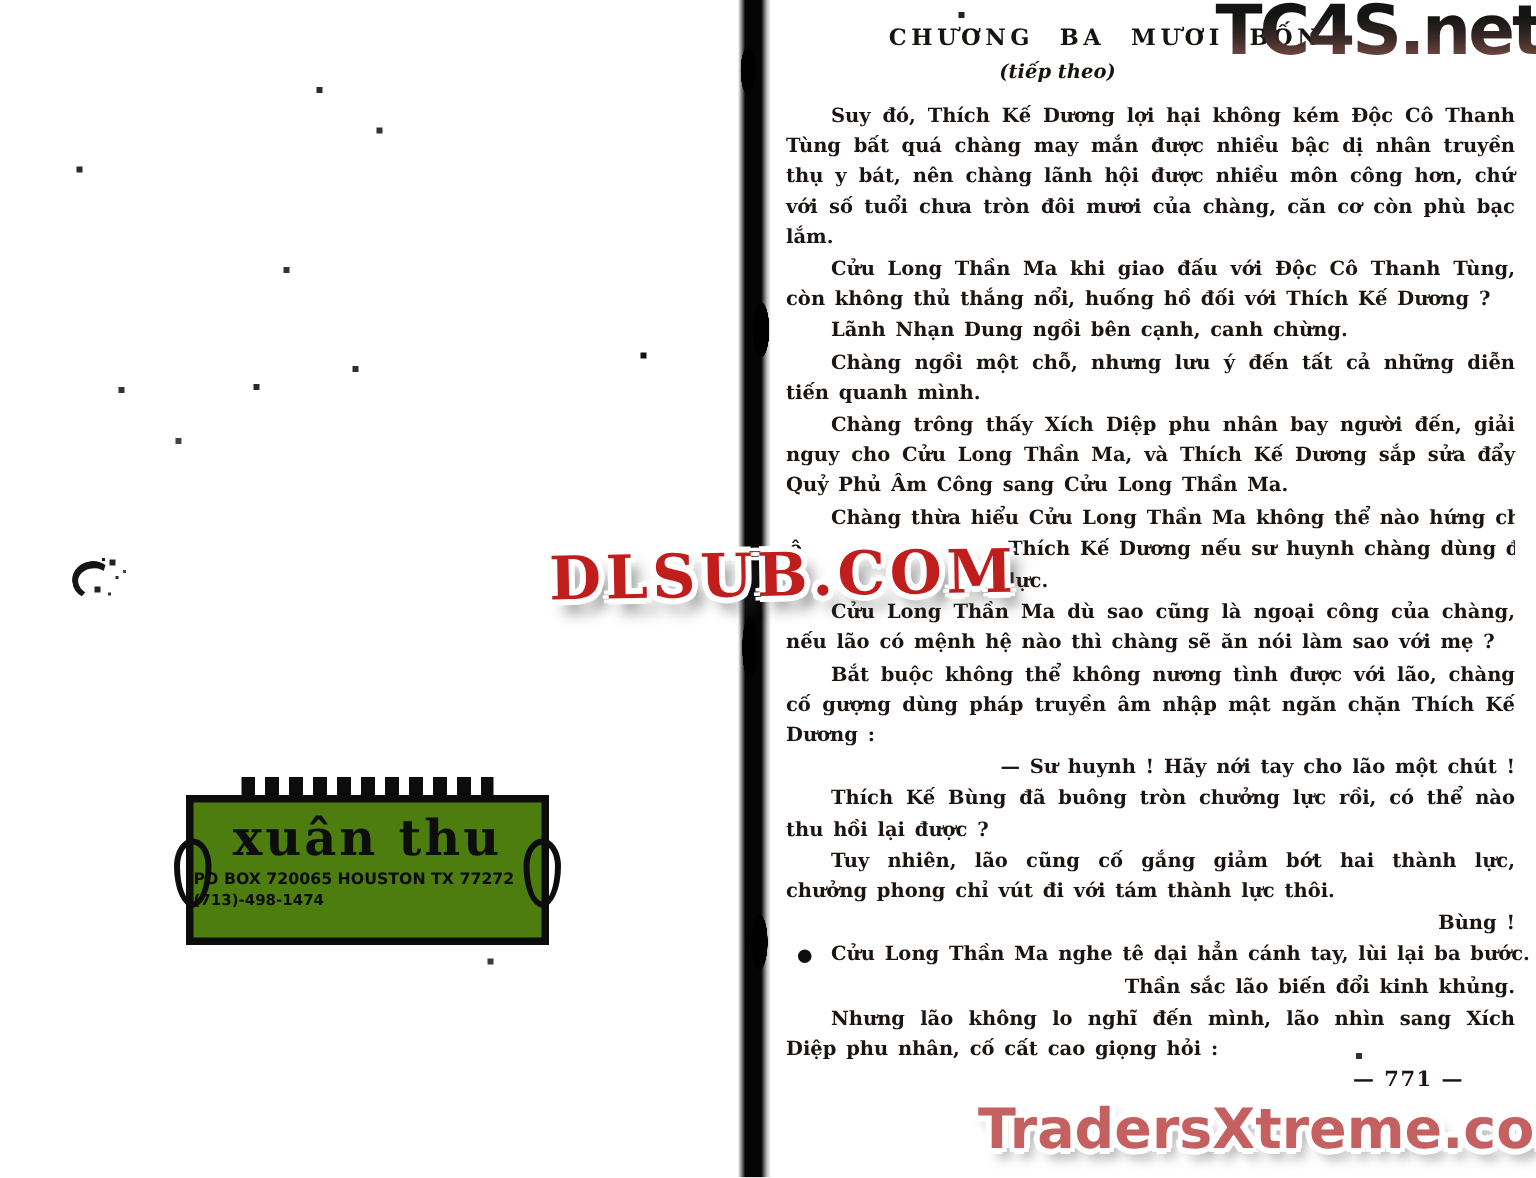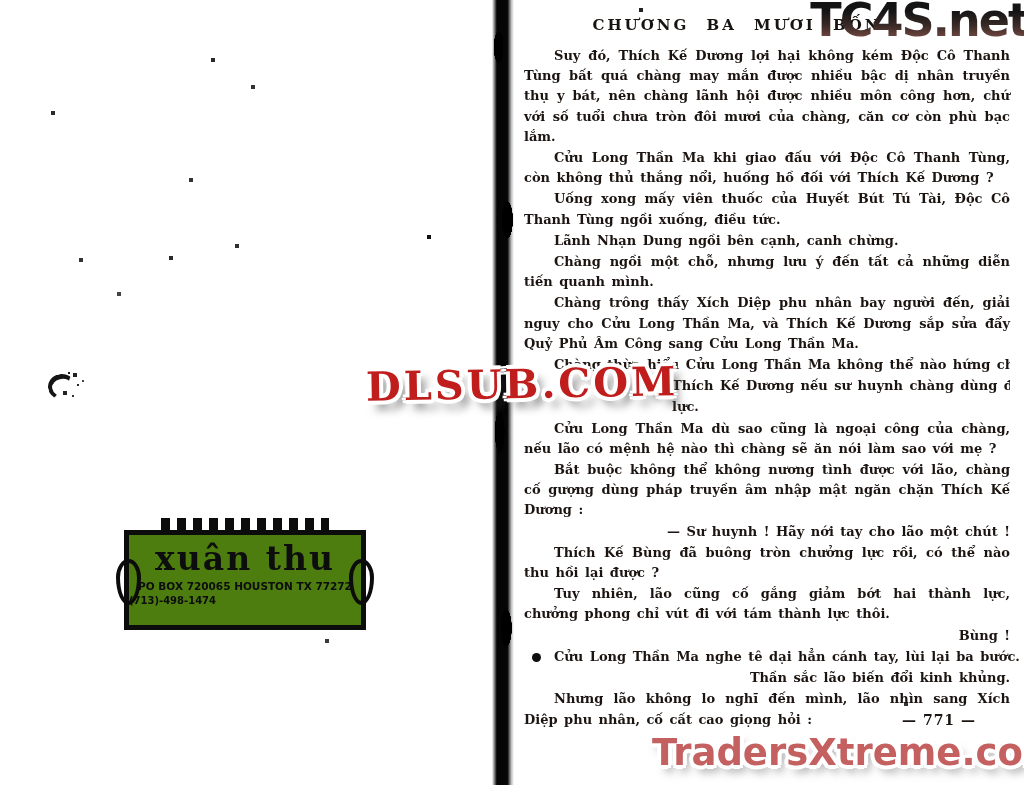--- a/index.html
+++ b/index.html
@@ -53,21 +53,21 @@
     content:"";position:absolute;top:24px;width:17px;height:38px;
     border:4px solid #0c0c0c;border-radius:50% 50% 50% 50%/40% 40% 60% 60%;
   }
   .stamp-frame::before{left:-13px;}
   .stamp-frame::after{right:-13px;}
   .stamp-name{
     margin-top:6px;text-align:center;font-family:"DejaVu Serif",serif;
     font-weight:900;font-size:33px;line-height:36px;letter-spacing:2px;color:#0d0d0d;
   }
   .stamp-address{
-    text-align:center;font-family:"DejaVu Sans",sans-serif;font-weight:800;
+    font-family:"DejaVu Sans",sans-serif;font-weight:800;
     font-size:10.5px;line-height:13px;margin-top:3px;color:#0d0d0d;
   }
   .stamp-phone{
     text-align:left;font-family:"DejaVu Sans",sans-serif;font-weight:800;
     font-size:10px;line-height:12px;margin-top:2px;color:#0d0d0d;
   }
   
   .right-col{position:absolute;left:524px;top:0;width:486px;height:785px;z-index:3;}
   .chap-head{
     margin-top:16px;text-align:center;transform:translateX(-30px);
@@ -135,25 +135,25 @@
       <div class="stamp-frame">
         <div class="stamp-name">xuân thu</div>
         <div class="stamp-address">PO BOX 720065 HOUSTON TX 77272</div>
         <div class="stamp-phone">(713)-498-1474</div>
       </div>
     </div>
   </div>
 
   <div class="right-col">
     <div class="chap-head">CHƯƠNG BA MƯƠI BỐN</div>
+    <div class="chap-sub">(tiếp theo)</div>
 
     <div class="body-block">
       <p>Suy đó, Thích Kế Dương lợi hại không kém Độc Cô Thanh Tùng bất quá chàng may mắn được nhiều bậc dị nhân truyền thụ y bát, nên chàng lãnh hội được nhiều môn công hơn, chứ với số tuổi chưa tròn đôi mươi của chàng, căn cơ còn phù bạc lắm.</p>
       <p>Cửu Long Thần Ma khi giao đấu với Độc Cô Thanh Tùng, còn không thủ thắng nổi, huống hồ đối với Thích Kế Dương ?</p>
-      <p>Uống xong mấy viên thuốc của Huyết Bút Tú Tài, Độc Cô Thanh Tùng ngồi xuống, điều tức.</p>
       <p>Lãnh Nhạn Dung ngồi bên cạnh, canh chừng.</p>
       <p>Chàng ngồi một chỗ, nhưng lưu ý đến tất cả những diễn tiến quanh mình.</p>
       <p>Chàng trông thấy Xích Diệp phu nhân bay người đến, giải nguy cho Cửu Long Thần Ma, và Thích Kế Dương sắp sửa đẩy Quỷ Phủ Âm Công sang Cửu Long Thần Ma.</p>
 
       <div>
         <div class="ob-line ob-l1">Chàng thừa hiểu Cửu Long Thần Ma không thể nào hứng chịu</div>
         <div class="ob-line ob-l2">
           <span class="ob-frag">ộ</span>
           <span>Thích Kế Dương nếu sư huynh chàng dùng đủ đô</span>
         </div>

